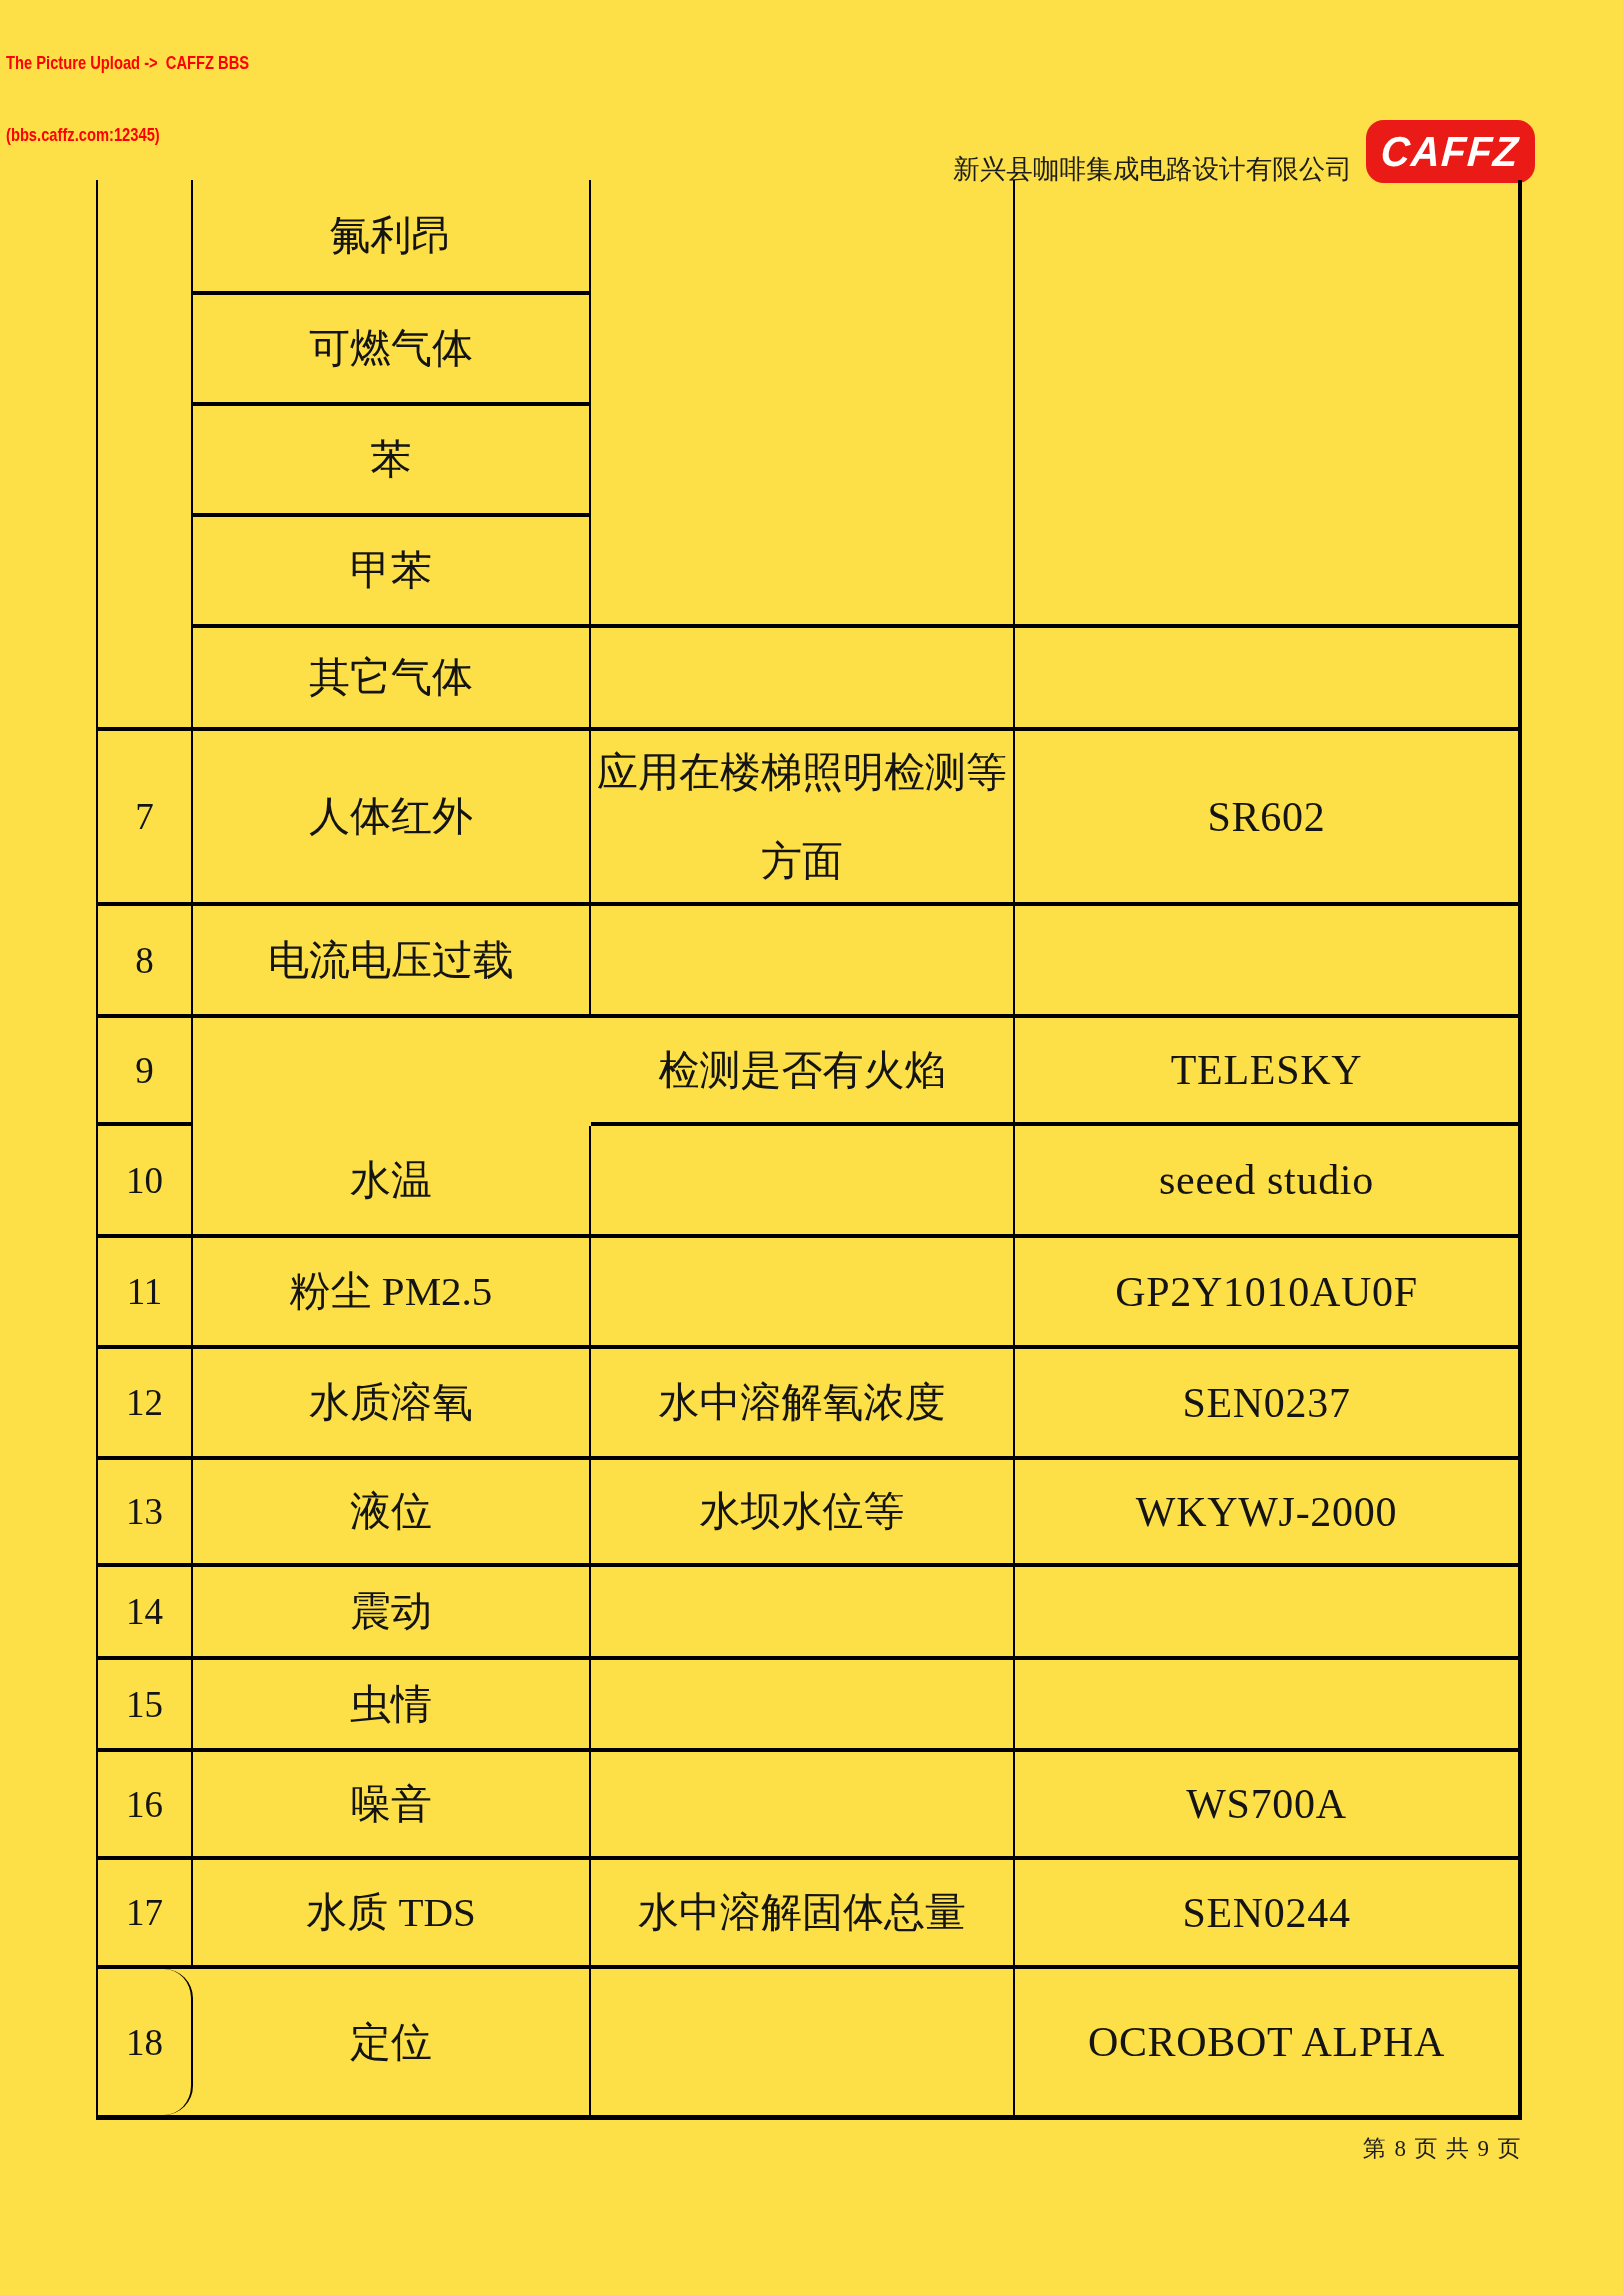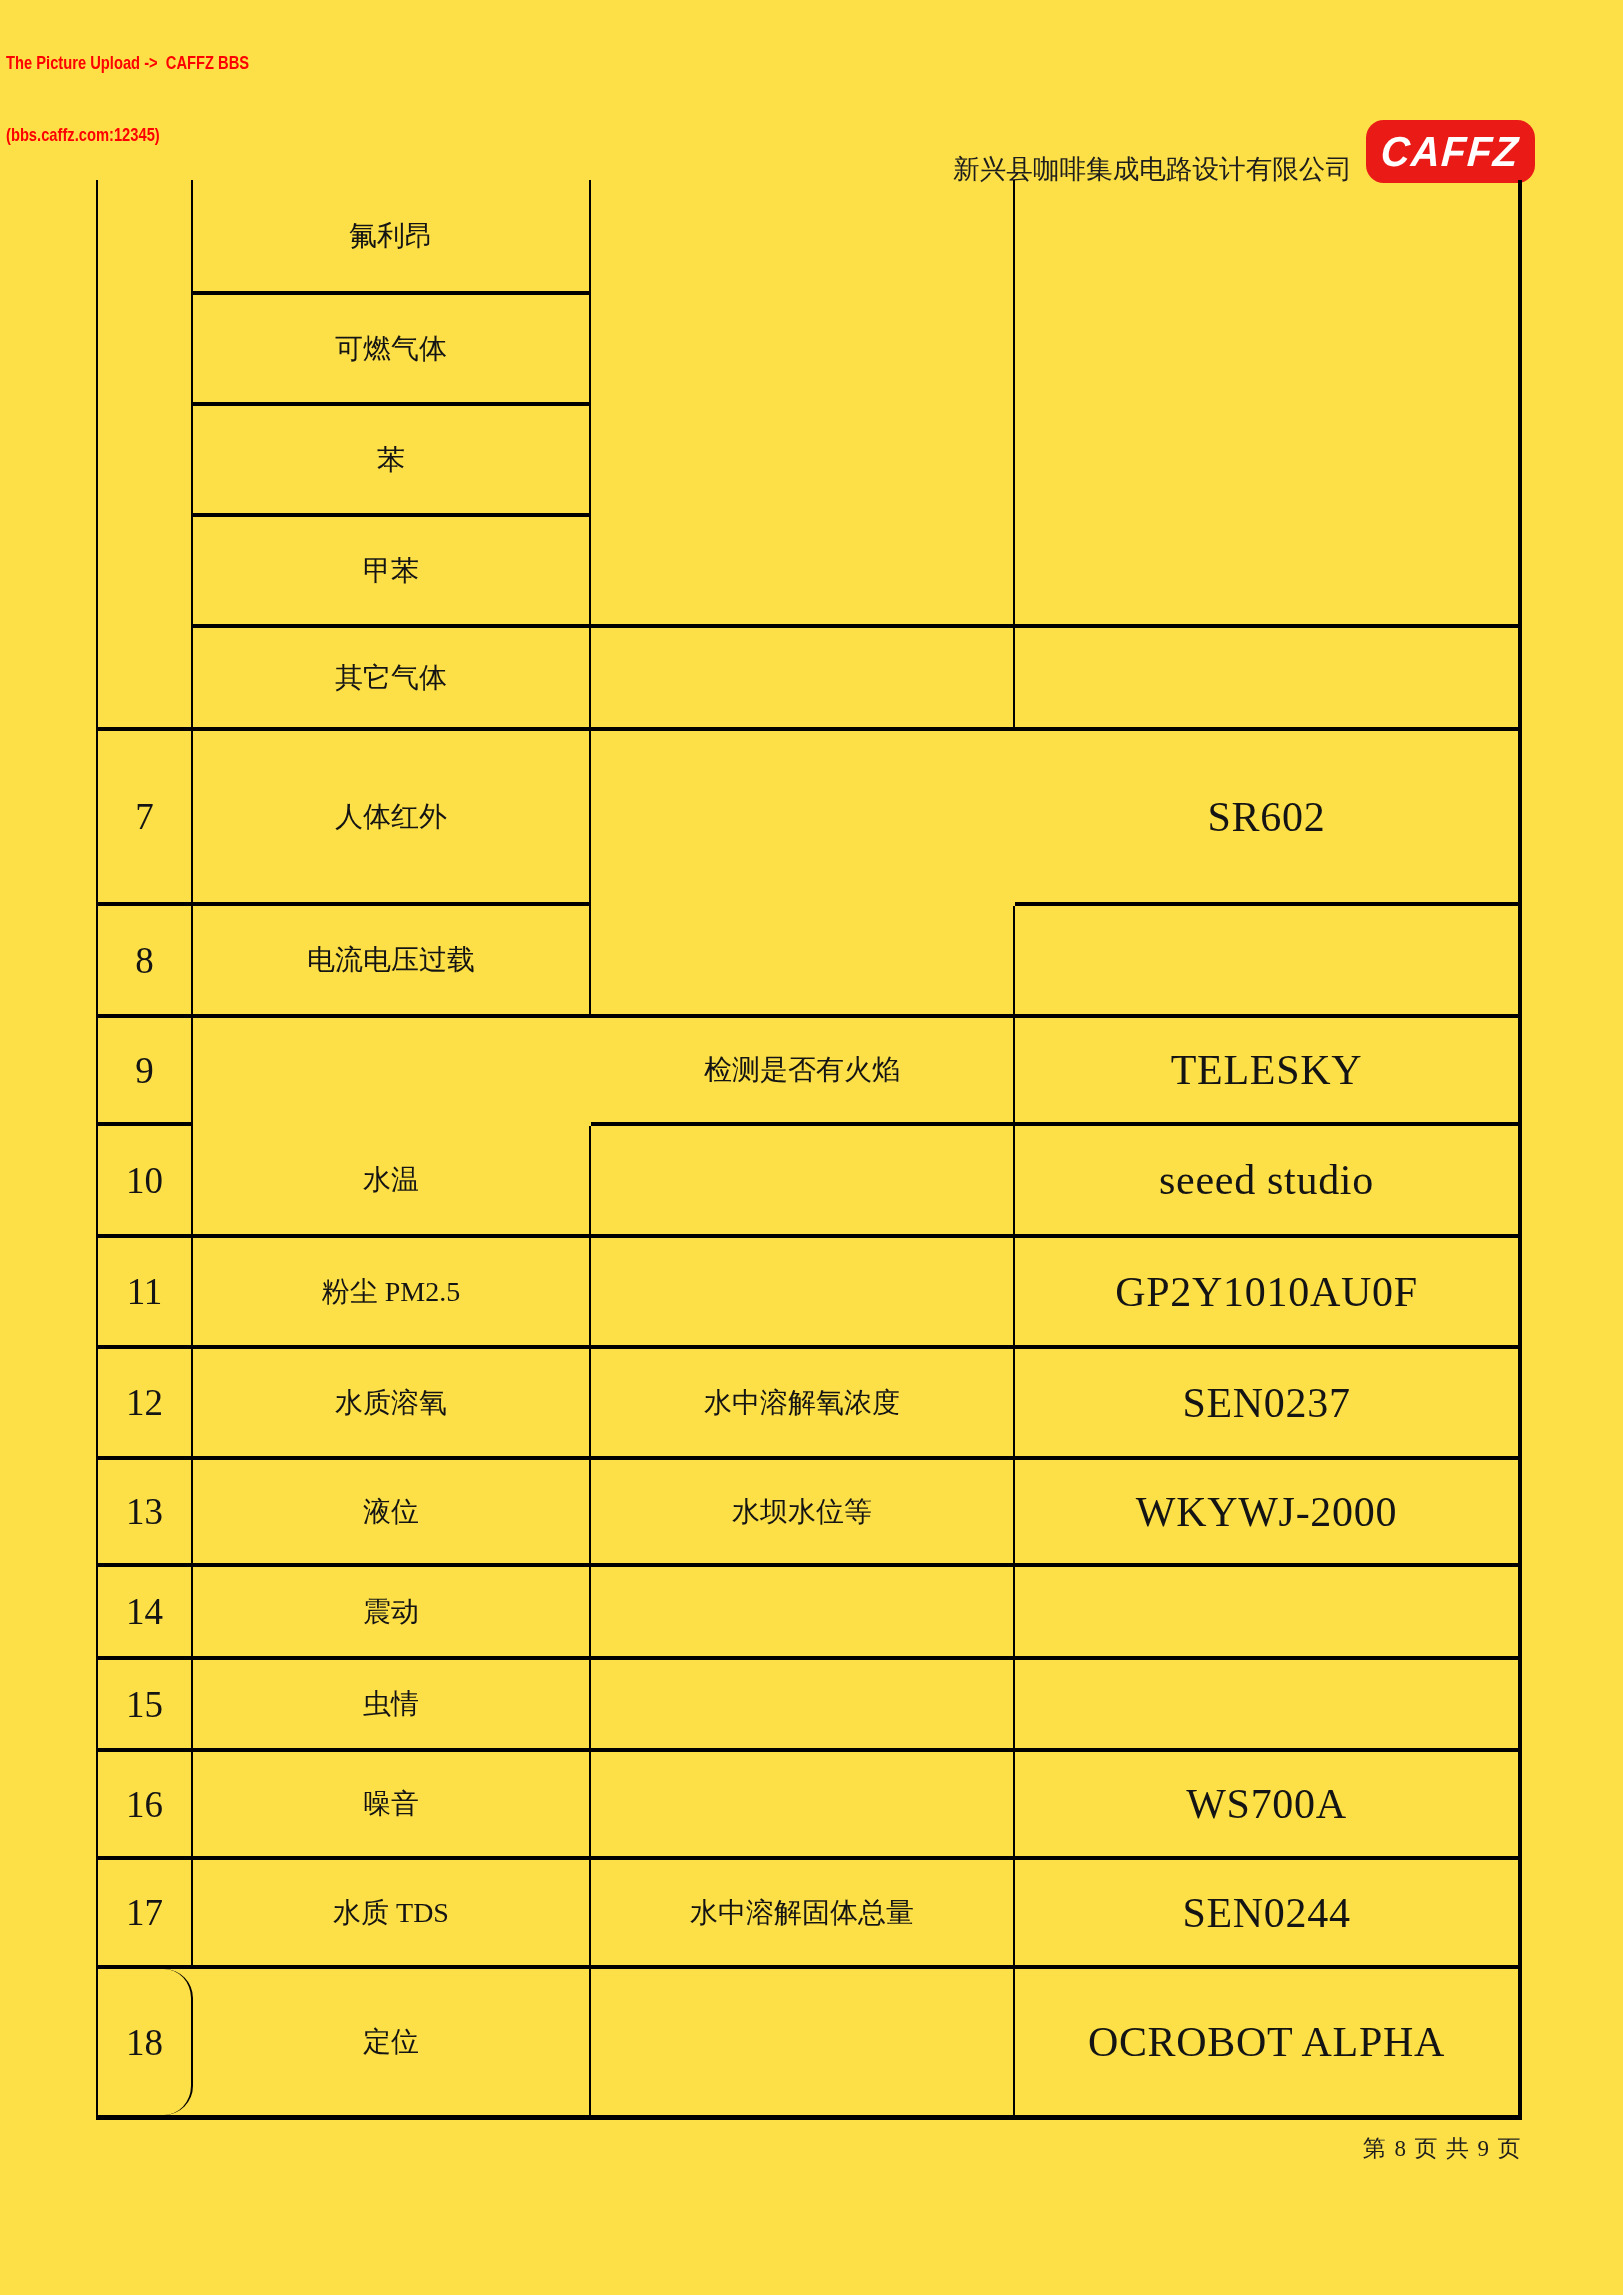--- a/index.html
+++ b/index.html
@@ -58,21 +58,21 @@
     box-sizing:border-box;
     border-left:2.7px solid #000;
     border-right:4.1px solid #000;
     border-bottom:5.5px solid #000;
     display:grid;
     grid-template-columns:95px 398px 424px 1fr;
     grid-template-rows:115px 111px 111px 111px 103px 175px 112px 108px 112px 111px 111px 107px 93px 92px 108px 109px auto;
   }
   .cell{
     display:flex;align-items:center;justify-content:center;
-    font-size:28px;
+    font-size:41px;
     box-sizing:border-box;
     text-align:center;
     overflow:hidden;
   }
   .br{border-right:2.7px solid #000;}
   .bb{border-bottom:4.1px solid #000;}
   .latin{font-size:42px;letter-spacing:0.7px;white-space:pre;}
   .num{font-size:37px;}
   .two-line{flex-direction:column;justify-content:center;gap:48px;line-height:1;}
 
@@ -112,20 +112,24 @@
     <div class="cell br bb" style="grid-column:2;grid-row:5;">其它气体</div>
 
     <div class="cell br bb" style="grid-column:3;grid-row:1/span 4;"></div>
     <div class="cell bb" style="grid-column:4;grid-row:1/span 4;"></div>
 
     <div class="cell br bb" style="grid-column:3;grid-row:5;"></div>
     <div class="cell bb" style="grid-column:4;grid-row:5;"></div>
 
     <div class="cell br bb num" style="grid-column:1;grid-row:6;">7</div>
     <div class="cell br bb" style="grid-column:2;grid-row:6;">人体红外</div>
+    <div class="cell br bb two-line" style="grid-column:3;grid-row:6;">
+      <div>应用在楼梯照明检测等</div>
+      <div>方面</div>
+    </div>
     <div class="cell bb latin" style="grid-column:4;grid-row:6;">SR602</div>
 
     <div class="cell br bb num" style="grid-column:1;grid-row:7;">8</div>
     <div class="cell br bb" style="grid-column:2;grid-row:7;">电流电压过载</div>
     <div class="cell br bb" style="grid-column:3;grid-row:7;"></div>
     <div class="cell bb latin" style="grid-column:4;grid-row:7;"></div>
 
     <div class="cell br bb num" style="grid-column:1;grid-row:8;">9</div>
     <div class="cell br bb" style="grid-column:3;grid-row:8;">检测是否有火焰</div>
     <div class="cell bb latin" style="grid-column:4;grid-row:8;">TELESKY</div>

